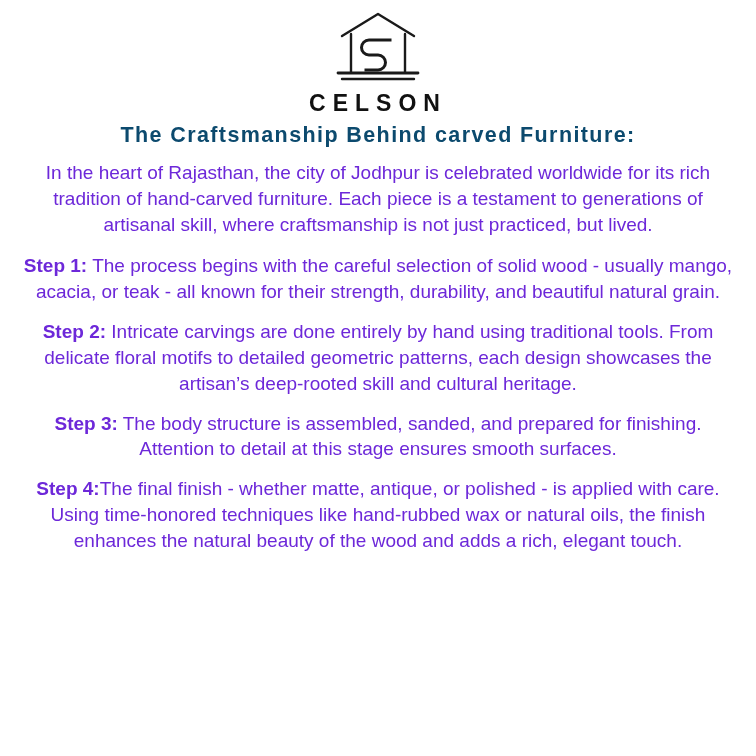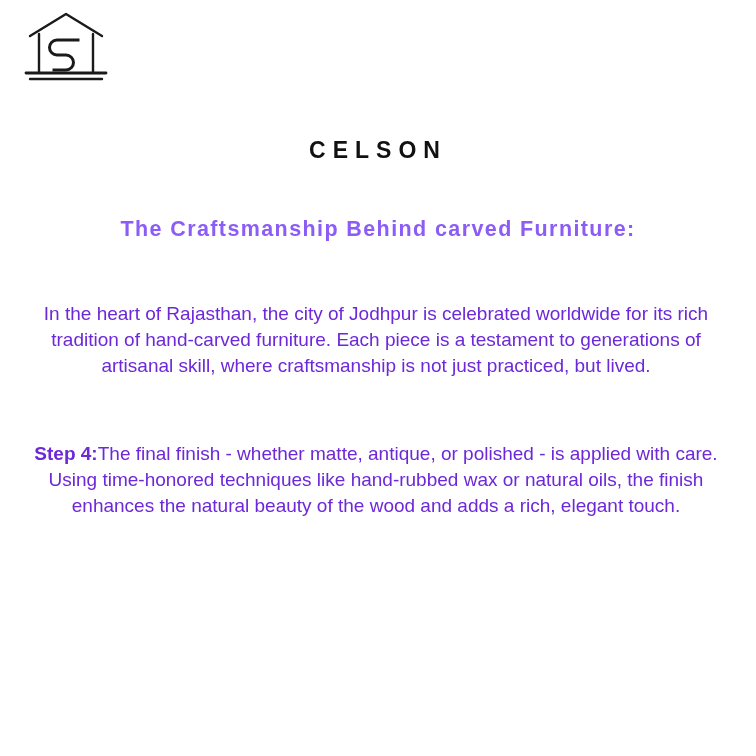--- a/index.html
+++ b/index.html
@@ -14,21 +14,21 @@
     color: #1a1a1a;
     overflow: hidden;
   }
   .page {
     width: 756px;
     height: 756px;
     box-sizing: border-box;
     padding: 6px 18px 0 18px;
     display: flex;
     flex-direction: column;
-    gap: 47px;
+    align-items: center;
   }
   .logo-mark {
     width: 96px;
     height: 76px;
     display: block;
     margin: 4px 0 2px 0;
   }
   .brand {
     font-size: 23px;
     font-weight: 700;
@@ -36,21 +36,21 @@
     text-align: center;
     margin: 2px 0 6px 0;
     color: #111;
   }
   .headline {
     font-size: 21.5px;
     font-weight: 700;
     letter-spacing: 1.4px;
     text-align: center;
     margin: 0 0 12px 0;
-    color: #8b5cf6;
+    color: #0c4a6e;
   }
   .para {
     font-size: 19px;
     line-height: 1.36;
     text-align: center;
     margin: 0 0 14px 0;
     max-width: 716px;
     color: #6d28d9;
   }
   .para.tight {
@@ -77,21 +77,30 @@
     <path d="M60 30 H39 a7.5 7.5 0 0 0 0 15 h9 a7.5 7.5 0 0 1 0 15 H36" fill="none" stroke="#1a1a1a" stroke-width="3" stroke-linecap="square" stroke-linejoin="miter"></path>
     <line x1="36" y1="37.5" x2="60" y2="37.5" stroke="#1a1a1a" stroke-width="0"></line>
   </svg>
 
   <div class="brand">CELSON</div>
 
   <div class="headline">The Craftsmanship Behind carved Furniture:</div>
 
   <p class="para intro">In the heart of Rajasthan, the city of Jodhpur is celebrated worldwide for its rich tradition of hand-carved furniture. Each piece is a testament to generations of artisanal skill, where craftsmanship is not just practiced, but lived.</p>
 
+  <p class="para">
+    <span class="lead">Step 1:</span><span> The process begins with the careful selection of solid wood - usually mango, acacia, or teak - all known for their strength, durability, and beautiful natural grain.</span>
+  </p>
 
+  <p class="para">
+    <span class="lead">Step 2:</span><span> Intricate carvings are done entirely by hand using traditional tools. From delicate floral motifs to detailed geometric patterns, each design showcases the artisan’s deep-rooted skill and cultural heritage.</span>
+  </p>
 
+  <p class="para">
+    <span class="lead">Step 3:</span><span> The body structure is assembled, sanded, and prepared for finishing. Attention to detail at this stage ensures smooth surfaces.</span>
+  </p>
 
   <p class="para tight">
     <span class="lead">Step 4:</span><span>The final finish - whether matte, antique, or polished - is applied with care. Using time-honored techniques like hand-rubbed wax or natural oils, the finish enhances the natural beauty of the wood and adds a rich, elegant touch.</span>
   </p>
 
 
 </div>
 
 </body></html>

